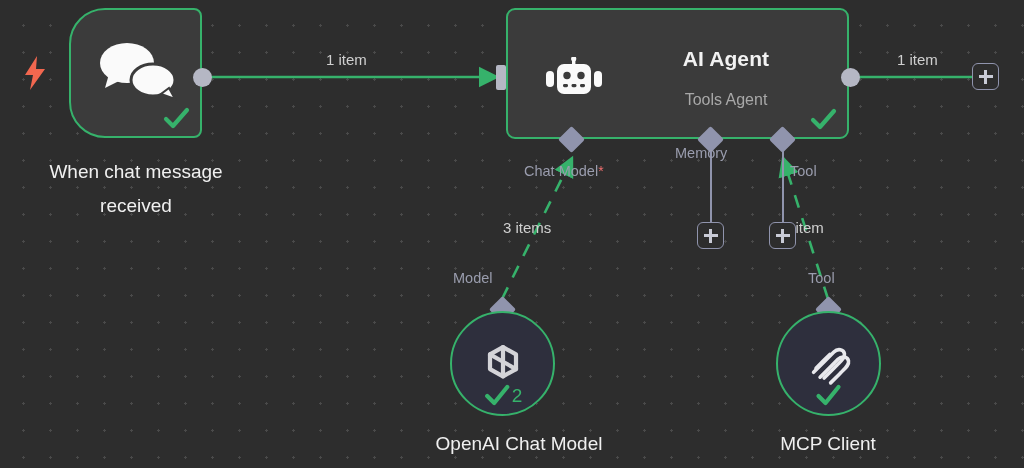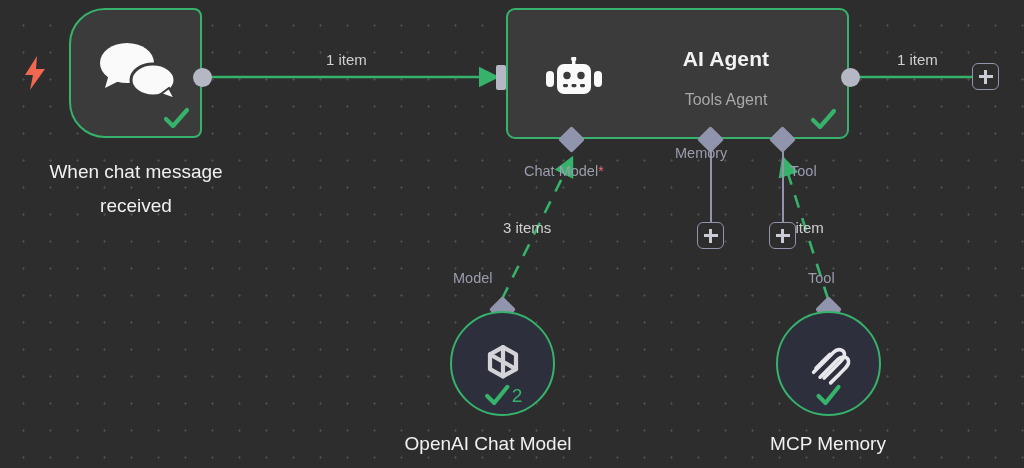--- a/index.html
+++ b/index.html
@@ -296,35 +296,35 @@
           <path d="M16,19 L32,28 L32,46"></path>
         </g>
       </svg>
       <div class="round-check">
         <svg viewBox="0 0 28 26">
           <path d="M4,14 L11,21 L24,5" stroke="#36b26b" stroke-width="4.2" fill="none" stroke-linecap="round" stroke-linejoin="round"></path>
         </svg>
         <span class="run-count">2</span>
       </div>
     </div>
-    <div class="node-caption" style="left:368px; top:427px; width:240px;">OpenAI Chat Model</div>
+    <div class="node-caption" style="left:399px; top:427px; width:240px;">OpenAI Chat Model</div>
 
     <div class="sub-label" style="left:808px; top:270px;">Tool</div>
     <div class="diamond" style="left:819px; top:300px;"></div>
     <div class="round-node" style="left:776px; top:311px;">
       <svg class="round-icon" viewBox="0 0 64 64">
         <g fill="none" stroke="#e8e8ec" stroke-width="4.4" stroke-linecap="round" stroke-linejoin="round">
           <path d="M13,41 C13,41 32,22 38,16 C43,11 50,13 51,18 C52,23 47,27 42,32 C35,39 26,48 26,48"></path>
           <path d="M21,47 C21,47 38,30 43,25 C48,20 55,22 56,27 C57,32 52,36 47,41 C41,47 34,54 34,54"></path>
           <path d="M16,36 C16,36 29,23 33,19"></path>
         </g>
       </svg>
       <div class="round-check">
         <svg viewBox="0 0 28 26">
           <path d="M4,14 L11,21 L24,5" stroke="#36b26b" stroke-width="4.2" fill="none" stroke-linecap="round" stroke-linejoin="round"></path>
         </svg>
         <span class="run-count"></span>
       </div>
     </div>
-    <div class="node-caption" style="left:708px; top:427px; width:240px;">MCP Memory</div>
+    <div class="node-caption" style="left:708px; top:427px; width:240px;">MCP Client</div>
 
   </div>
 </div>
 
 </body></html>

